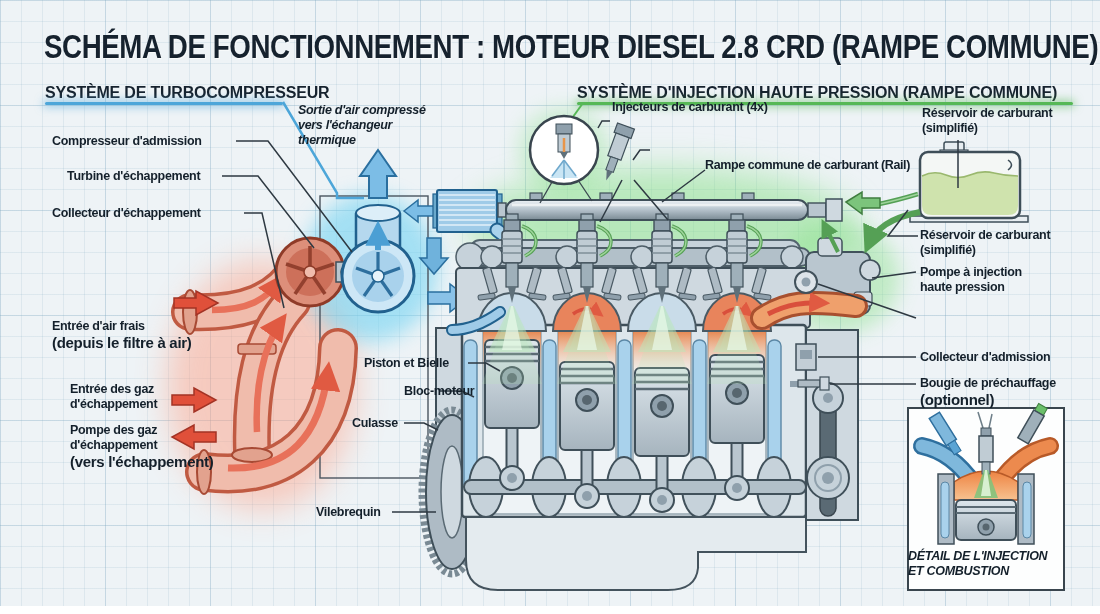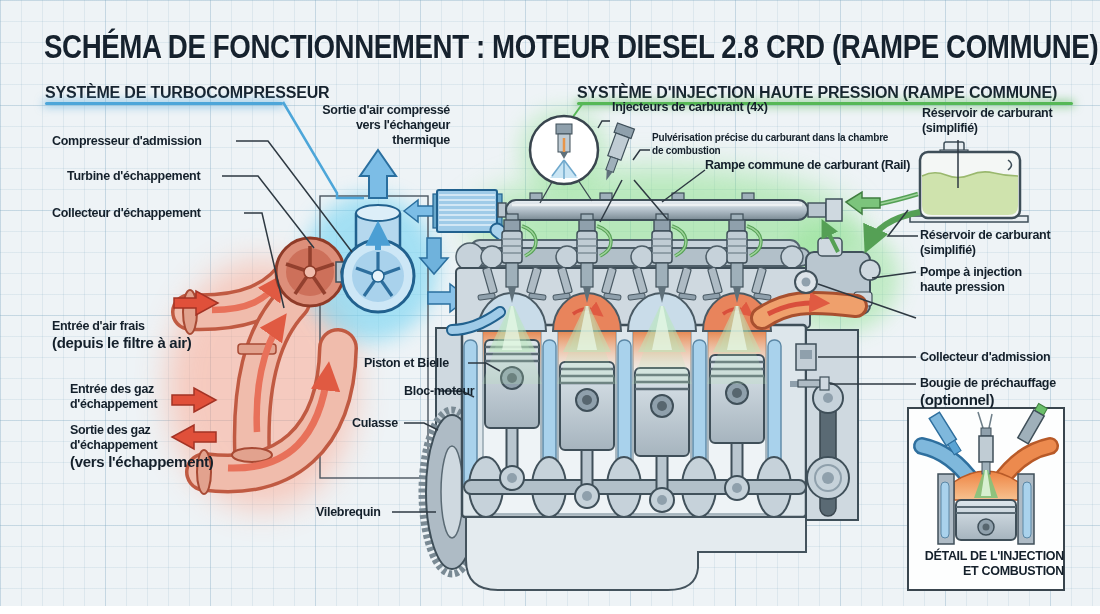--- a/index.html
+++ b/index.html
@@ -21,21 +21,21 @@
     letter-spacing:-.5px;text-shadow:1px 1px 0 rgba(255,255,255,.7);
   }
   .hdr{font-size:16px;font-weight:bold;color:#16222e;white-space:nowrap;letter-spacing:-.2px;}
   .rule{height:3px;border-radius:2px;}
   .rule.blue{background:#4da6d9;box-shadow:0 0 9px 2px rgba(77,166,217,.55);}
   .rule.green{background:#56b856;box-shadow:0 0 9px 2px rgba(86,184,86,.55);}
   .lbl{font-size:12.5px;font-weight:bold;color:#14202b;line-height:1.18;
        white-space:pre-line;letter-spacing:-.3px;}
   .sm{font-size:15px;font-weight:bold;letter-spacing:-.3px;}
   .tiny{font-size:10px;font-weight:bold;letter-spacing:-.2px;line-height:1.25;}
-  .ctr{text-align:right;}
+  .ctr{text-align:left;font-style:italic;}
   svg{position:absolute;left:0;top:0;}
 </style>
 </head>
 <body>
 
 <div id="stage">
 
 <svg width="1100" height="614" viewBox="0 0 1100 614">
   <defs>
     <filter id="blur10" x="-60%" y="-60%" width="220%" height="220%">
@@ -470,28 +470,26 @@
 
 <div class="abs" style="left:52px;top:275px;margin-top:44px;">
   <div class="lbl">Entrée d'air frais</div>
   <div class="lbl sm">(depuis le filtre à air)</div>
 </div>
 
 <div class="abs lbl" style="left:70px;top:382px;">Entrée des gaz
 d'échappement</div>
 
 <div class="abs" style="left:70px;top:423px;">
-  <div class="lbl">Sortie des gaz
+  <div class="lbl">Pompe des gaz
 d'échappement</div>
   <div class="lbl sm">(vers l'échappement)</div>
 </div>
 
 <div class="abs lbl" style="left:612px;top:100px;">Injecteurs de carburant (4x)</div>
-<div class="abs tiny" style="left:652px;top:132px;width:270px;white-space:pre-line;color:#14202b;">Pulvérisation précise du carburant dans la chambre
-de combustion</div>
 <div class="abs lbl" style="left:705px;top:158px;letter-spacing:-.4px;">Rampe commune de carburant (Rail)</div>
 
 <div class="abs lbl" style="left:922px;top:106px;">Réservoir de carburant
 (simplifié)</div>
 <div class="abs lbl" style="left:920px;top:228px;">Réservoir de carburant
 (simplifié)</div>
 <div class="abs lbl" style="left:920px;top:265px;">Pompe à injection
 haute pression</div>
 
 

